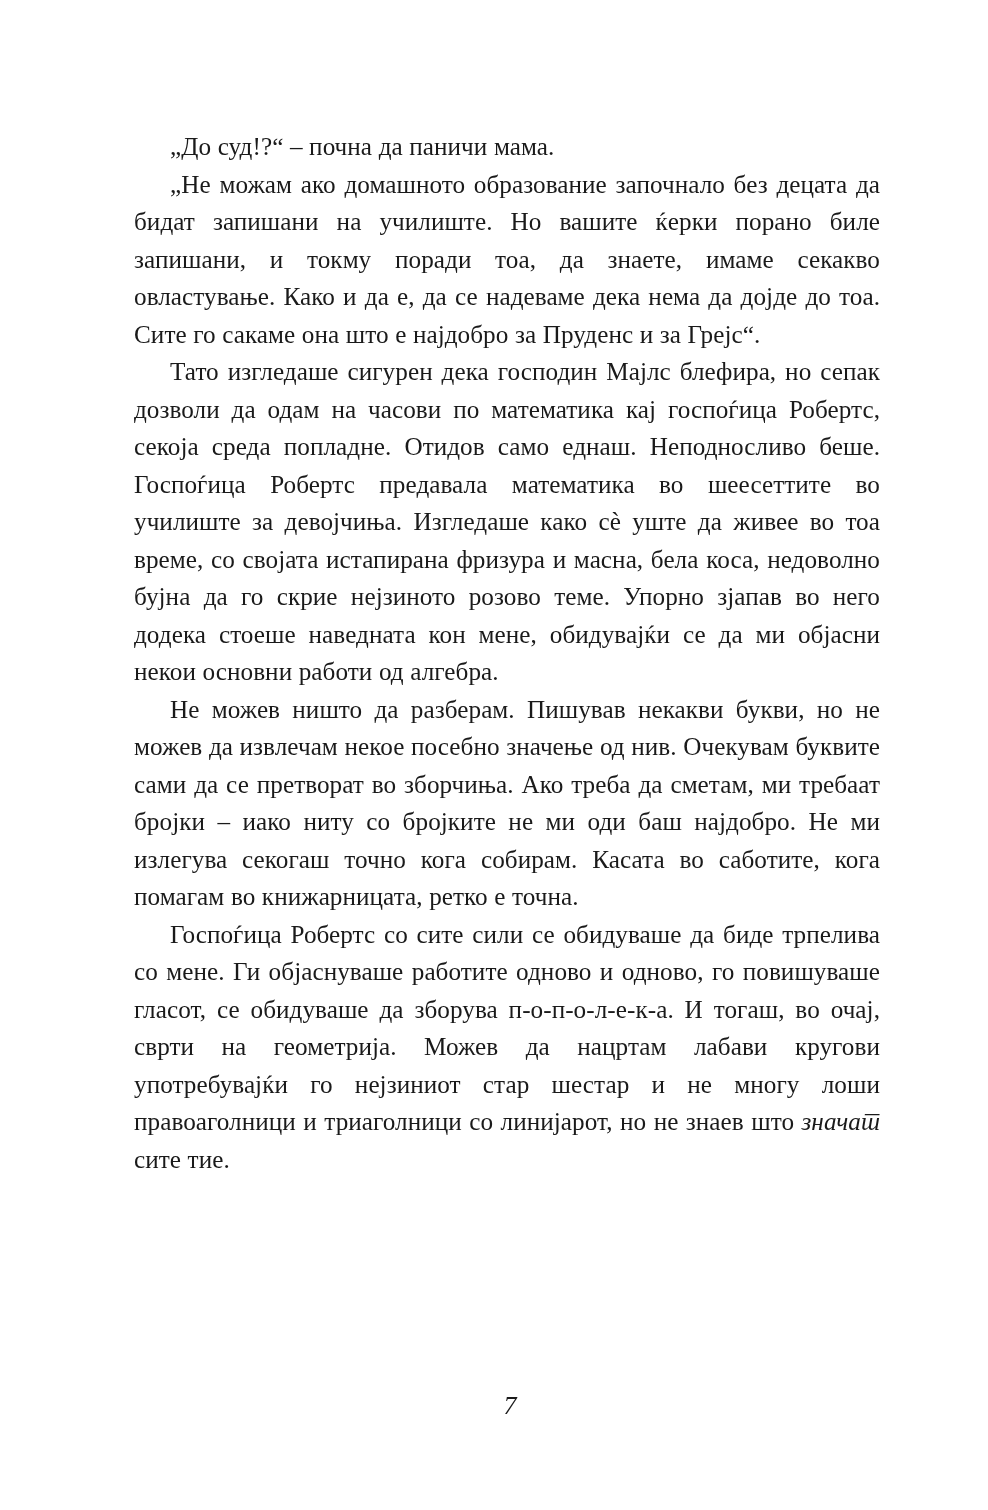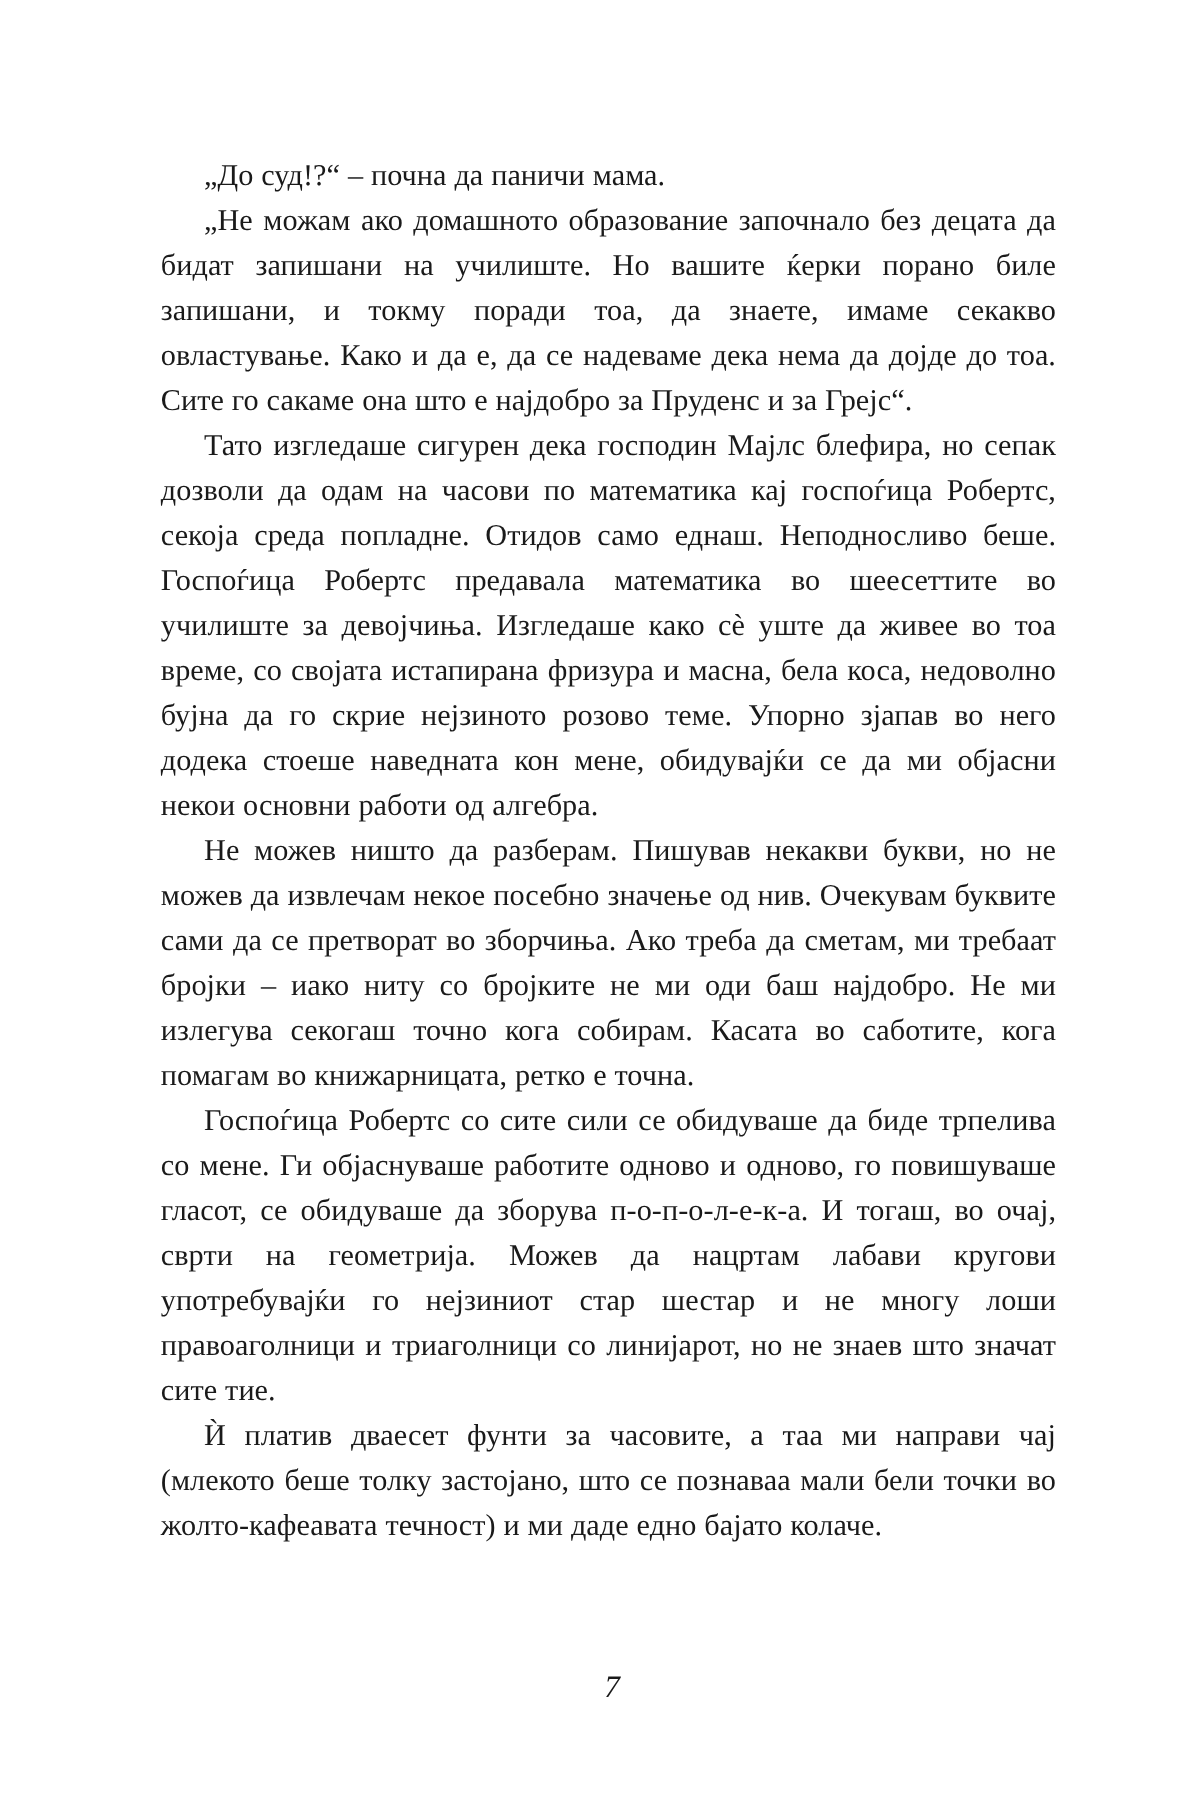--- a/index.html
+++ b/index.html
@@ -37,20 +37,21 @@
   }
   .text-block p {
     margin: 0;
     text-indent: 36px;
   }
   .text-block p:last-of-type {
     text-align: justify;
   }
   
   .text-block p > span.ital {
+    font-style: italic;
   }
   .folio {
     position: absolute;
     left: 0;
     top: 1393px;
     width: 988px;
     text-align: center;
     font-size: 26px;
     font-style: italic;
     line-height: 1;
@@ -72,21 +73,20 @@
 
 
     <p>„Не можам ако домашното образование започнало без децата да бидат запишани на училиште. Но вашите ќерки порано биле запишани, и токму поради тоа, да знаете, имаме секакво овластување. Како и да е, да се надеваме дека нема да дојде до тоа. Сите го сакаме она што е најдобро за Пруденс и за Грејс“.</p>
 
     <p>Тато изгледаше сигурен дека господин Мајлс блефира, но сепак дозволи да одам на часови по математика кај госпоѓица Робертс, секоја среда попладне. Отидов само еднаш. Неподносливо беше. Госпоѓица Робертс предавала математика во шеесеттите во училиште за девојчиња. Изгледаше како сѐ уште да живее во тоа време, со својата истапирана фризура и масна, бела коса, недоволно бујна да го скрие нејзиното розово теме. Упорно зјапав во него додека стоеше наведната кон мене, обидувајќи се да ми објасни некои основни работи од алгебра.</p>
 
     <p>Не можев ништо да разберам. Пишував некакви букви, но не можев да извлечам некое посебно значење од нив. Очекувам буквите сами да се претворат во зборчиња. Ако треба да сметам, ми требаат бројки – иако ниту со бројките не ми оди баш најдобро. Не ми излегува секогаш точно кога собирам. Касата во саботите, кога помагам во книжарницата, ретко е точна.</p>
 
     <p><span>Госпоѓица Робертс со сите сили се обидуваше да биде трпелива со мене. Ги објаснуваше работите одново и одново, го повишуваше гласот, се обидуваше да зборува п-о-п-о-л-е-к-а. И тогаш, во очај, сврти на геометрија. Можев да нацртам лабави кругови употребувајќи го нејзиниот стар шестар и не многу лоши правоаголници и триаголници со линијарот, но не знаев што </span><span class="ital">значат</span><span> сите тие.</span></p>
 
-    <p>Ѝ платив дваесет фунти за часовите, а таа ми направи чај (млекото беше толку застојано, што се познаваа мали бели точки во жолто-кафеавата течност) и ми даде едно бајато колаче.</p>
 
   </div>
 
   <div class="folio">
     <span class="folio-num">7</span>
   </div>
 
 </div>
 
 </body></html>

